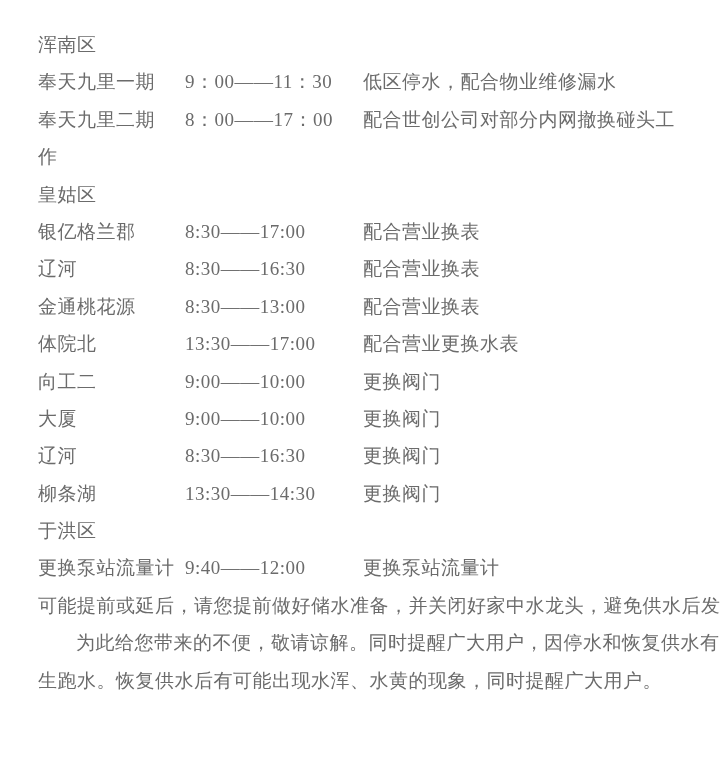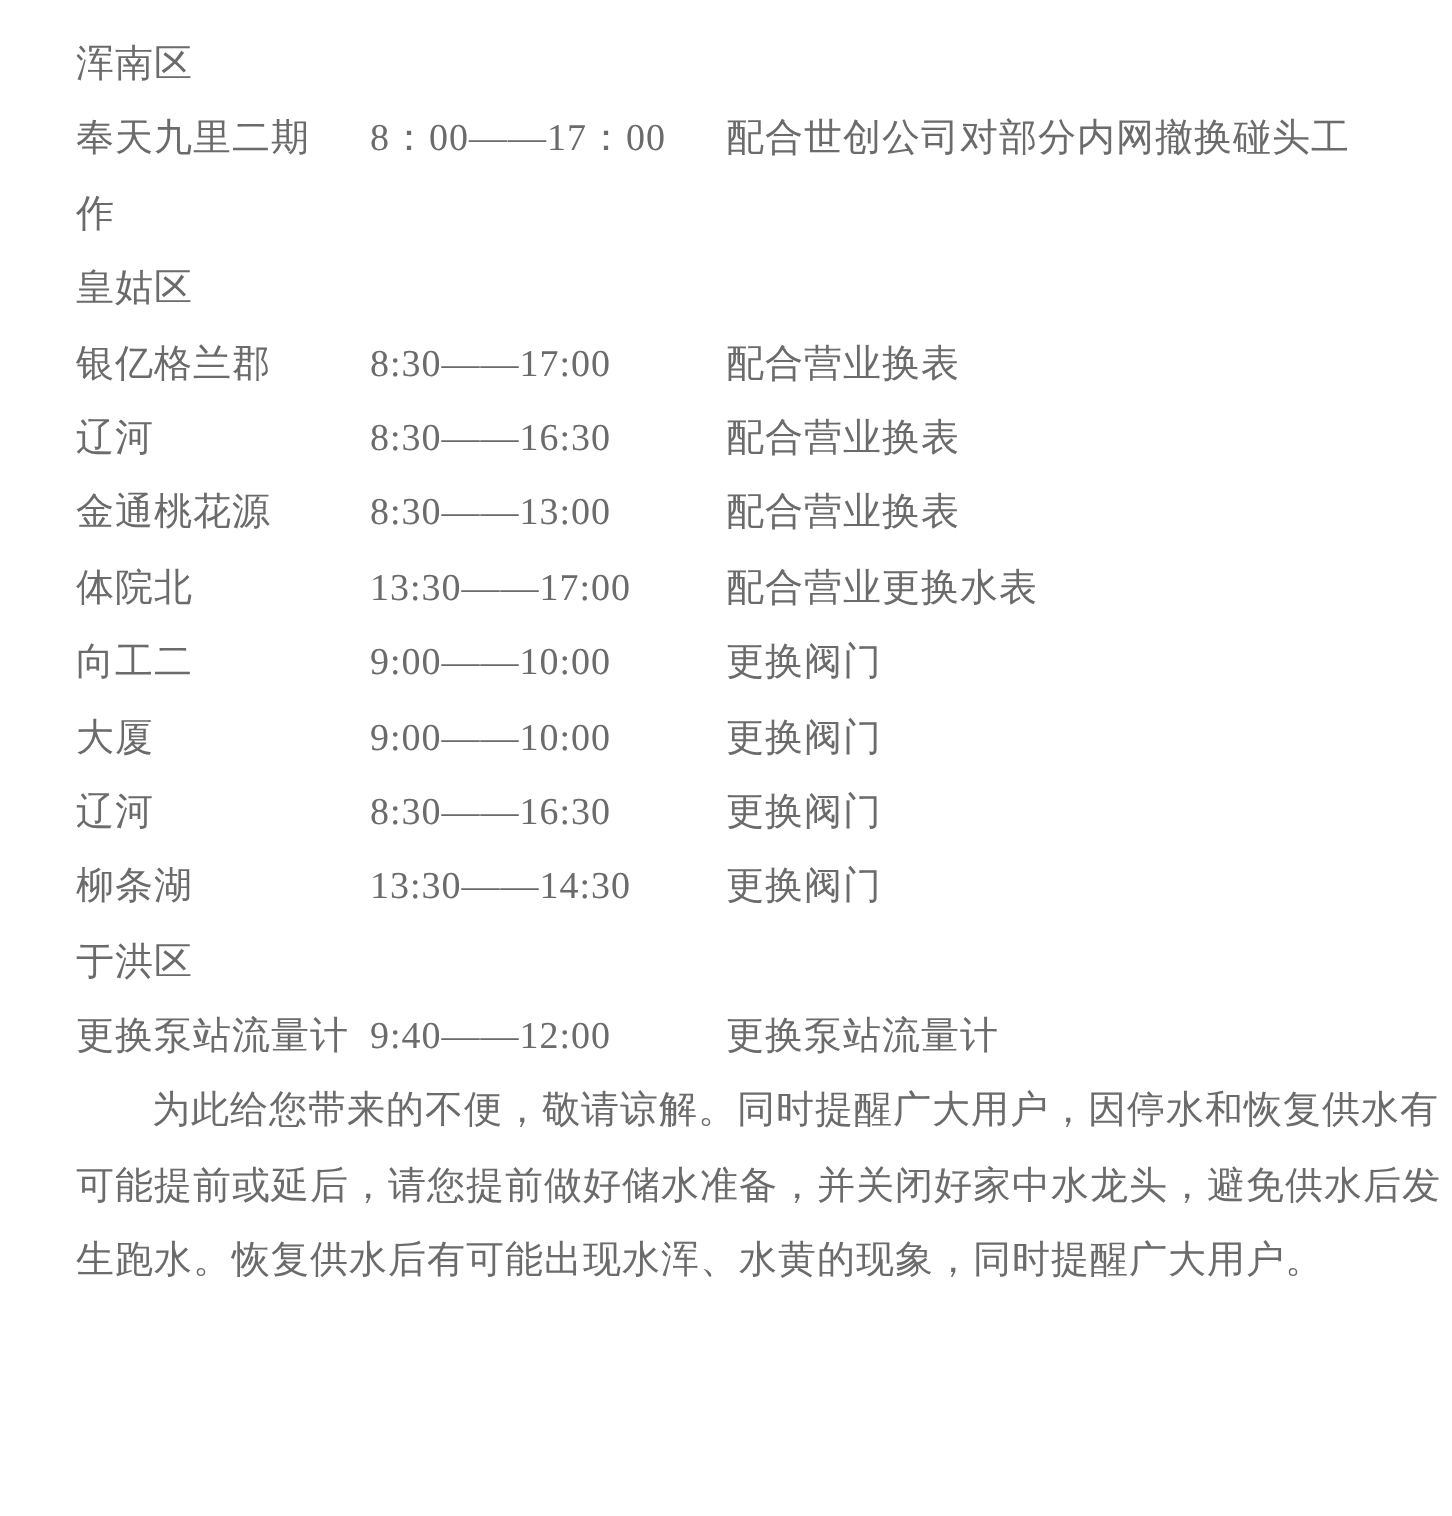--- a/index.html
+++ b/index.html
@@ -10,21 +10,21 @@
   body {
     width: 726px;
     height: 758px;
     overflow: hidden;
     font-family: "Liberation Serif", "DejaVu Serif", serif;
     font-size: 19px;
     color: #6b6b6b;
     letter-spacing: 0.5px;
   }
   .doc {
-    padding: 14px 14px 0 38px;
+    padding: 26px 14px 0 38px;
     width: 674px;
   }
   .line {
     height: 37.4px;
     line-height: 37.4px;
     white-space: nowrap;
   }
   .row .c-name {
     display: inline-block;
     width: 147px;
@@ -47,20 +47,23 @@
     padding-left: 38px;
   }
 </style>
 </head>
 <body>
 
 <div class="doc">
 
   <div class="line district">浑南区</div>
 
+  <div class="line row">
+    <span class="c-name">奉天九里一期</span><span class="c-time">9：00——11：30</span><span class="c-reason">低区停水，配合物业维修漏水</span>
+  </div>
 
   <div class="line row">
     <span class="c-name">奉天九里二期</span><span class="c-time">8：00——17：00</span><span class="c-reason">配合世创公司对部分内网撤换碰头工</span>
   </div>
 
   <div class="line">作</div>
 
   <div class="line district">皇姑区</div>
 
   <div class="line row">
@@ -96,17 +99,17 @@
   <div class="line row">
     <span class="c-name">柳条湖</span><span class="c-time">13:30——14:30</span><span class="c-reason">更换阀门</span>
   </div>
 
   <div class="line district">于洪区</div>
 
   <div class="line row">
     <span class="c-name">更换泵站流量计</span><span class="c-time">9:40——12:00</span><span class="c-reason">更换泵站流量计</span>
   </div>
 
+  <div class="para-line">可能提前或延后，请您提前做好储水准备，并关闭好家中水龙头，避免供水后发</div>
   <div class="para-line indent">为此给您带来的不便，敬请谅解。同时提醒广大用户，因停水和恢复供水有</div>
-  <div class="para-line">可能提前或延后，请您提前做好储水准备，并关闭好家中水龙头，避免供水后发</div>
   <div class="para-line">生跑水。恢复供水后有可能出现水浑、水黄的现象，同时提醒广大用户。</div>
 
 </div>
 
 </body></html>

